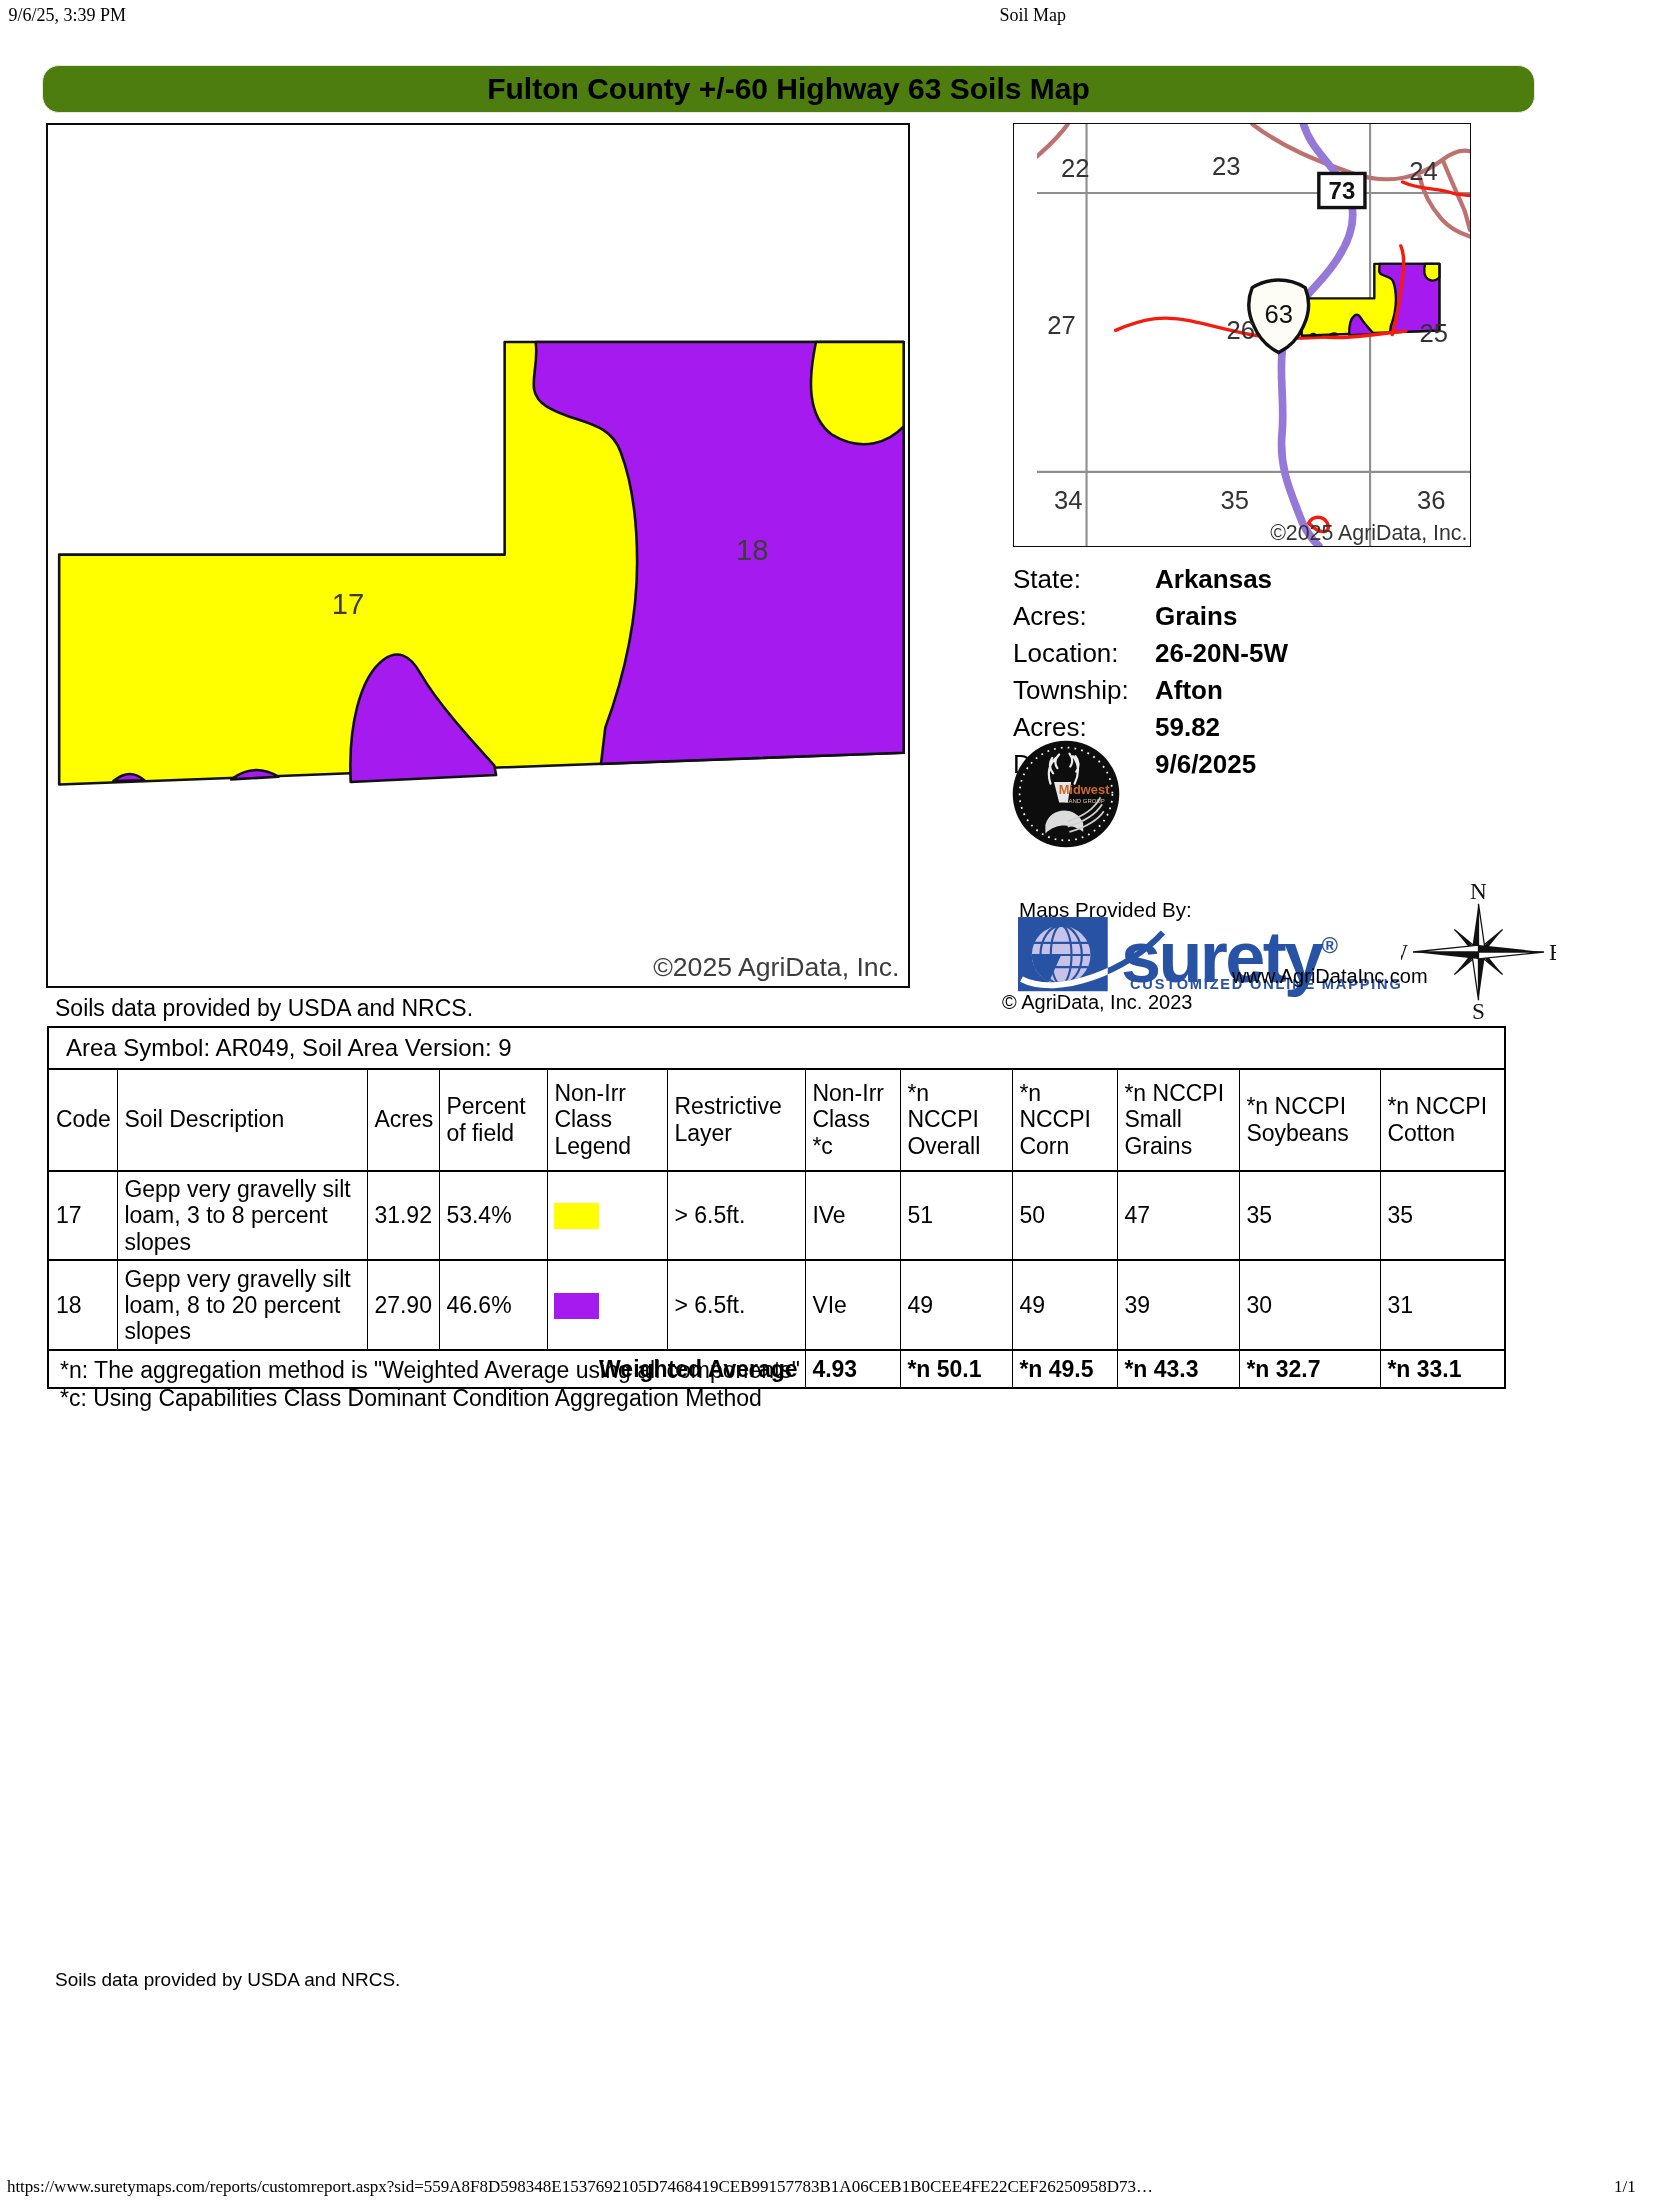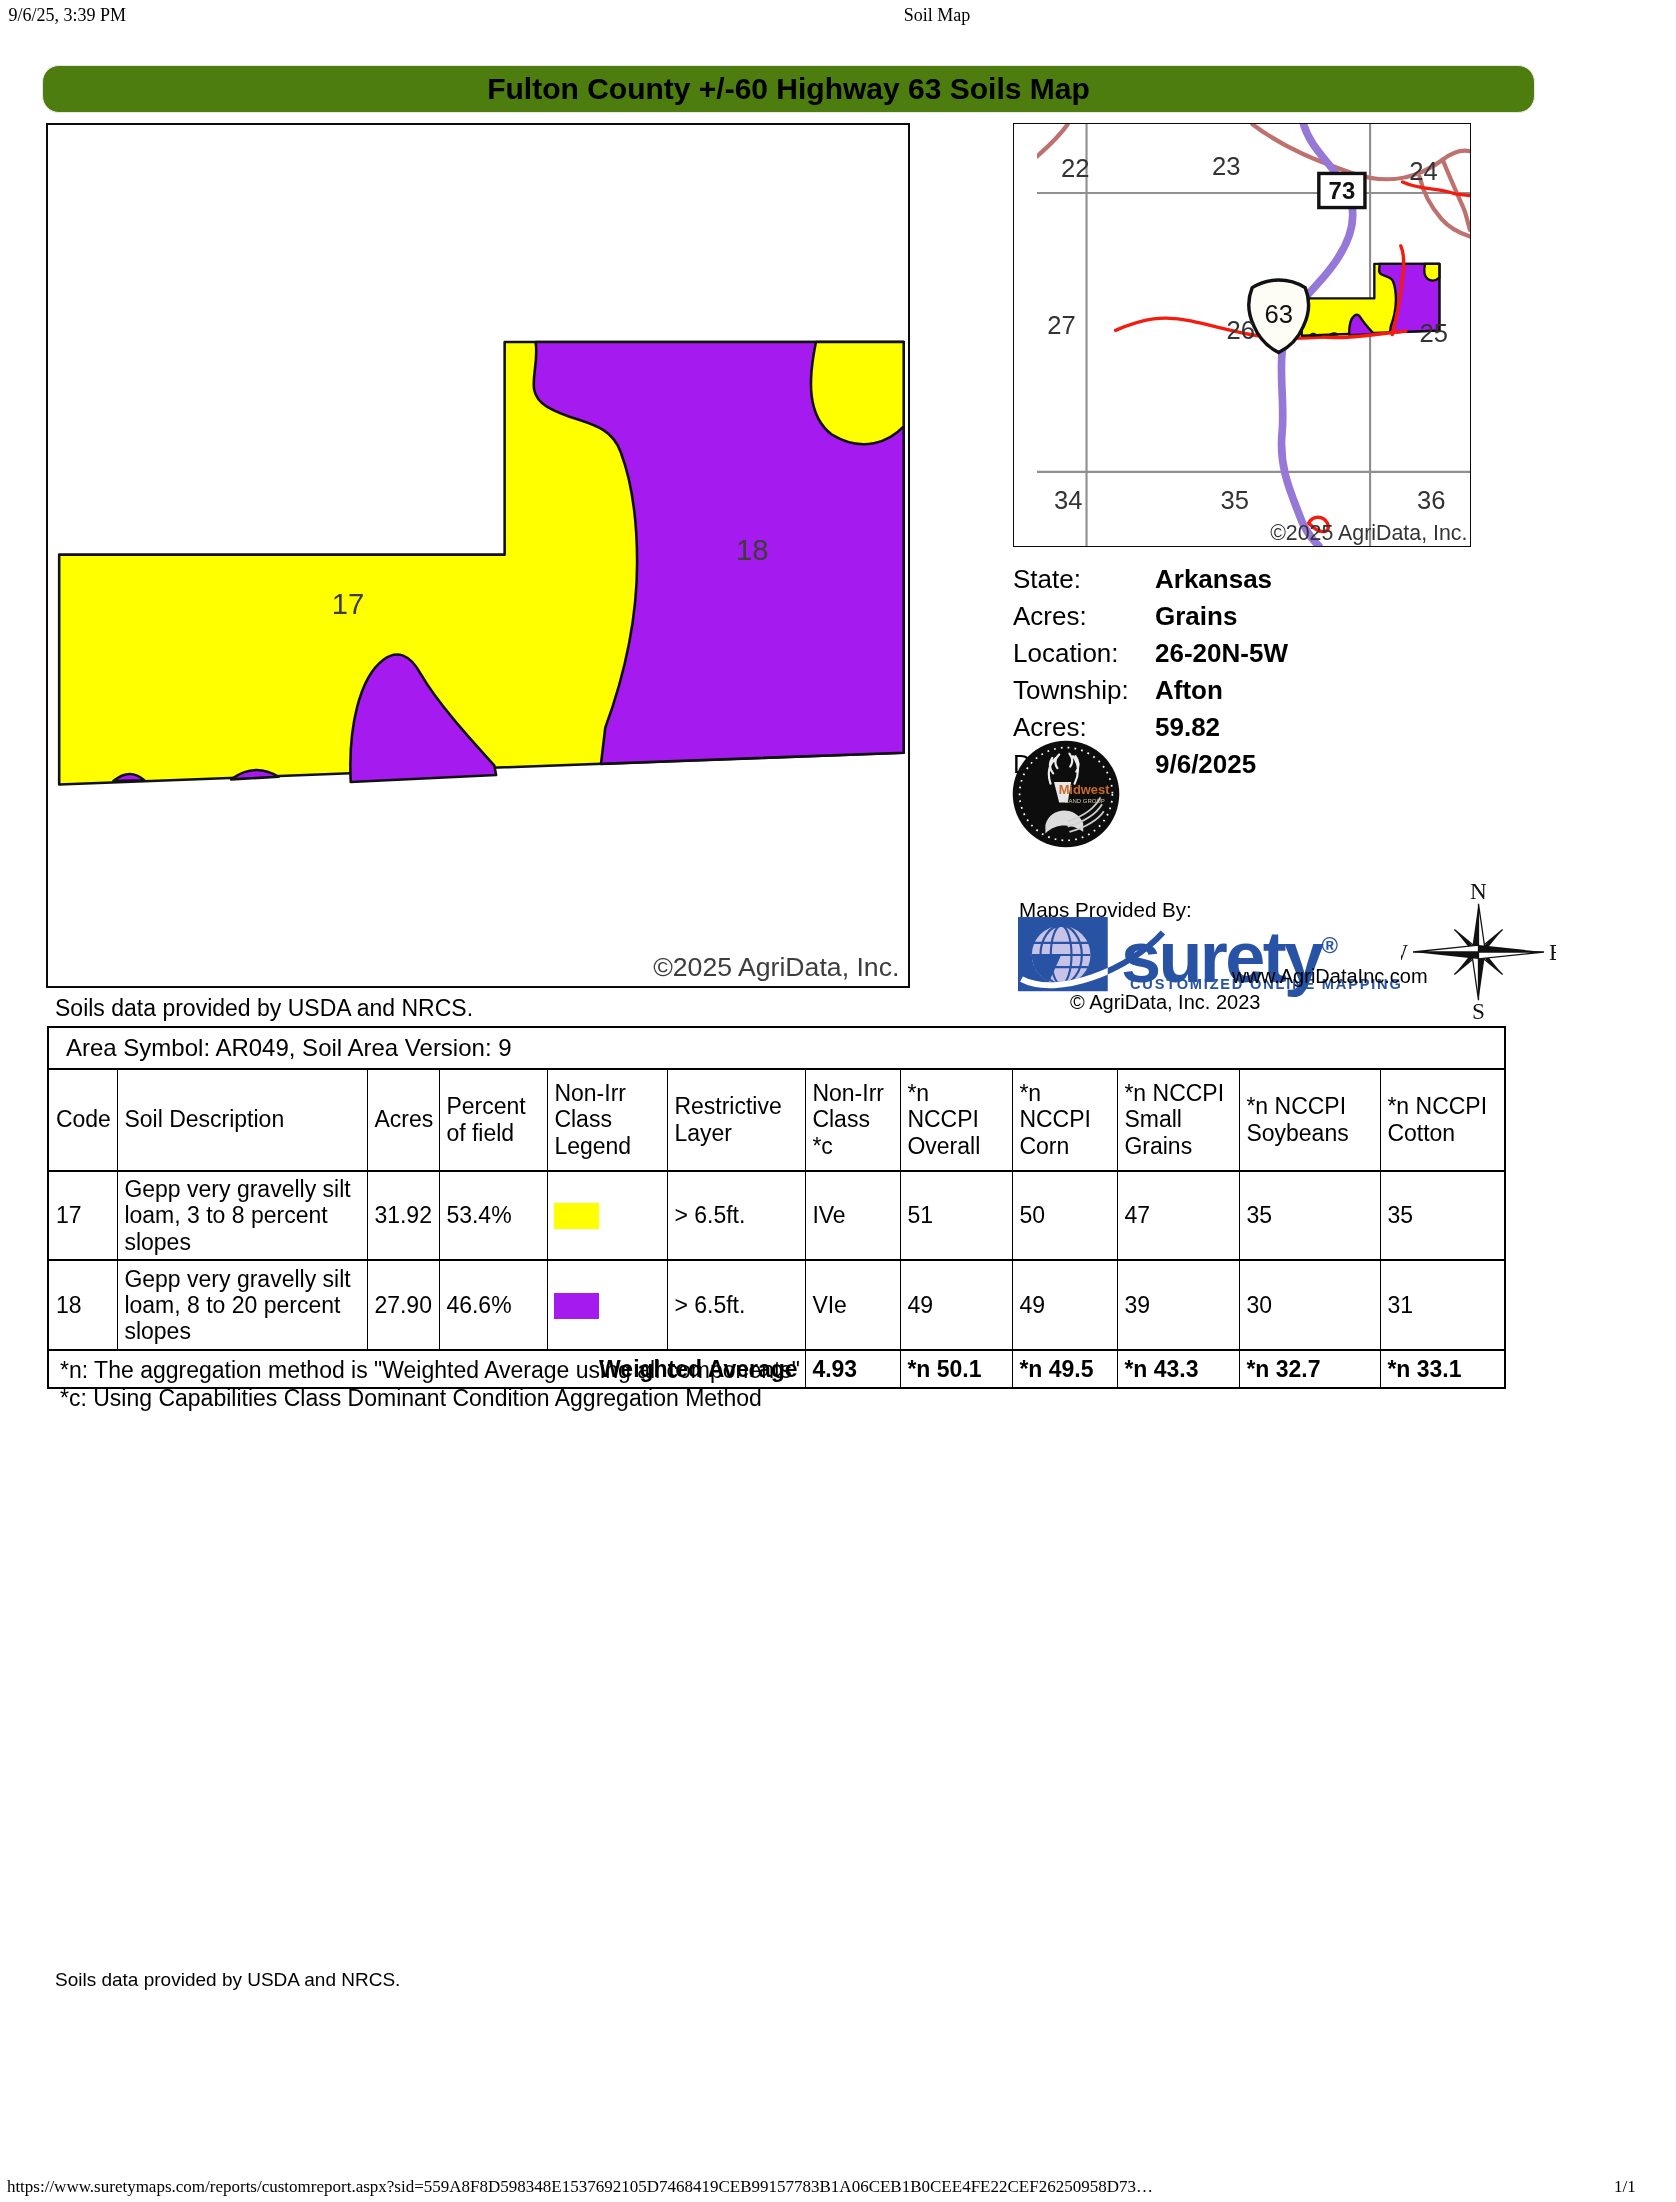--- a/index.html
+++ b/index.html
@@ -1,21 +1,21 @@
 <!DOCTYPE html>
 <html style="font-size:13.8px"><head>
 <meta charset="utf-8">
 <style>
   html,body{margin:0;padding:0;background:#fff;}
   body{width:1676px;height:2203px;position:relative;font-family:"Liberation Sans",sans-serif;color:#000;overflow:hidden;}
   .abs{position:absolute;}
   .serif{font-family:"Liberation Serif",serif;}
   
   .print-datetime{left:8.6px;top:5.2px;font-size:18px;}
-  .print-doctitle{left:808px;top:5.2px;width:258px;text-align:center;font-size:18px;}
+  .print-doctitle{left:808px;top:5.2px;width:258px;text-align:right;font-size:18px;}
   .print-url{left:6.9px;top:2177px;font-size:17px;white-space:nowrap;}
   .print-page{left:1614px;top:2177px;width:52px;text-align:left;font-size:17px;}
   
   .title-box{left:42px;top:65px;width:1491px;height:46px;border:1.7px solid #e7e7e7;border-radius:17px;background:#4d7c0f;}
   .title-box h1{margin:0;font-size:30px;font-weight:bold;text-align:center;line-height:46px;font-family:"Liberation Sans",sans-serif;}
   
   .main-map{left:46px;top:123px;width:860px;height:861px;border:2.6px solid #0a0a0a;background:#fff;}
   .inset-map{left:1013px;top:123px;width:433px;height:422px;border:1.7px solid #0a0a0a;background:#fff;padding-left:23px;}
   svg{display:block;}
   
@@ -23,21 +23,21 @@
   .info-row{height:37px;font-size:26px;line-height:37px;white-space:nowrap;}
   .info-row .lbl{display:inline-block;width:142px;}
   .info-row .val{font-weight:bold;}
   
   .deer-logo{left:1011px;top:739px;width:110px;height:110px;}
   .maps-provided{left:1019px;top:898px;font-size:20.6px;}
   .surety-globe{left:1018px;top:917px;width:151px;height:76px;}
   .surety-word{left:1121px;top:910px;font-size:72px;font-weight:bold;letter-spacing:-2.6px;line-height:72px;}
   .surety-reg{font-size:22.4px;vertical-align:29px;letter-spacing:0;}
   .surety-tagline{left:1130px;top:976px;font-size:14.6px;font-weight:bold;letter-spacing:1.8px;}
-  .agridata-2023{left:1070px;top:991px;font-size:20px;}
+  .agridata-2023{left:1002px;top:991px;font-size:20px;}
   .agridata-url{left:1232px;top:965px;font-size:20px;}
   .compass{left:1401px;top:883px;width:155px;height:138px;}
   
   .soils-note-1{left:55px;top:995px;font-size:23px;}
   .soils-note-2{left:55px;top:1969px;font-size:19px;}
   .footnotes{left:60px;top:1356px;font-size:23px;line-height:28px;}
   
   .soil-table-wrap{left:47px;top:1026px;width:1456px;}
   table.soil{border-collapse:collapse;width:1456px;font-size:23px;table-layout:fixed;}
   table.soil td,table.soil th{border:1.7px solid #000;padding:3.4px 6.9px;vertical-align:middle;font-weight:normal;text-align:left;line-height:1.15;overflow:hidden;}

